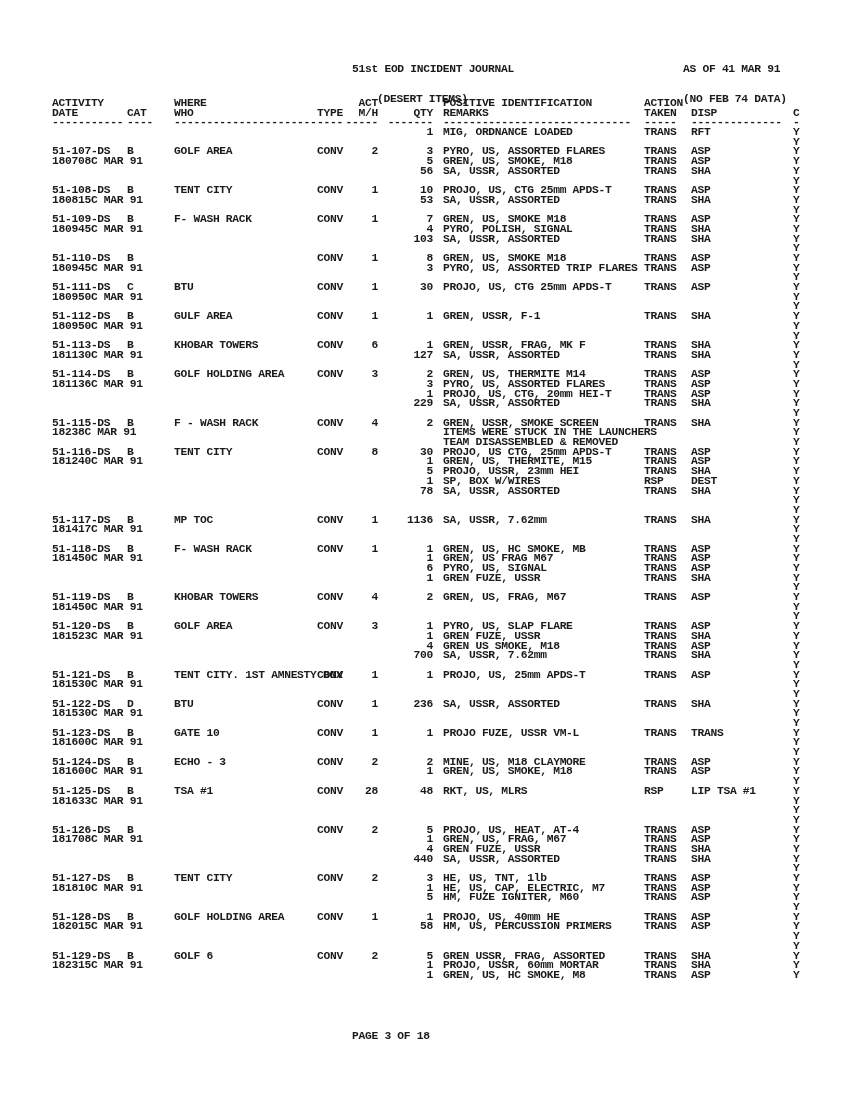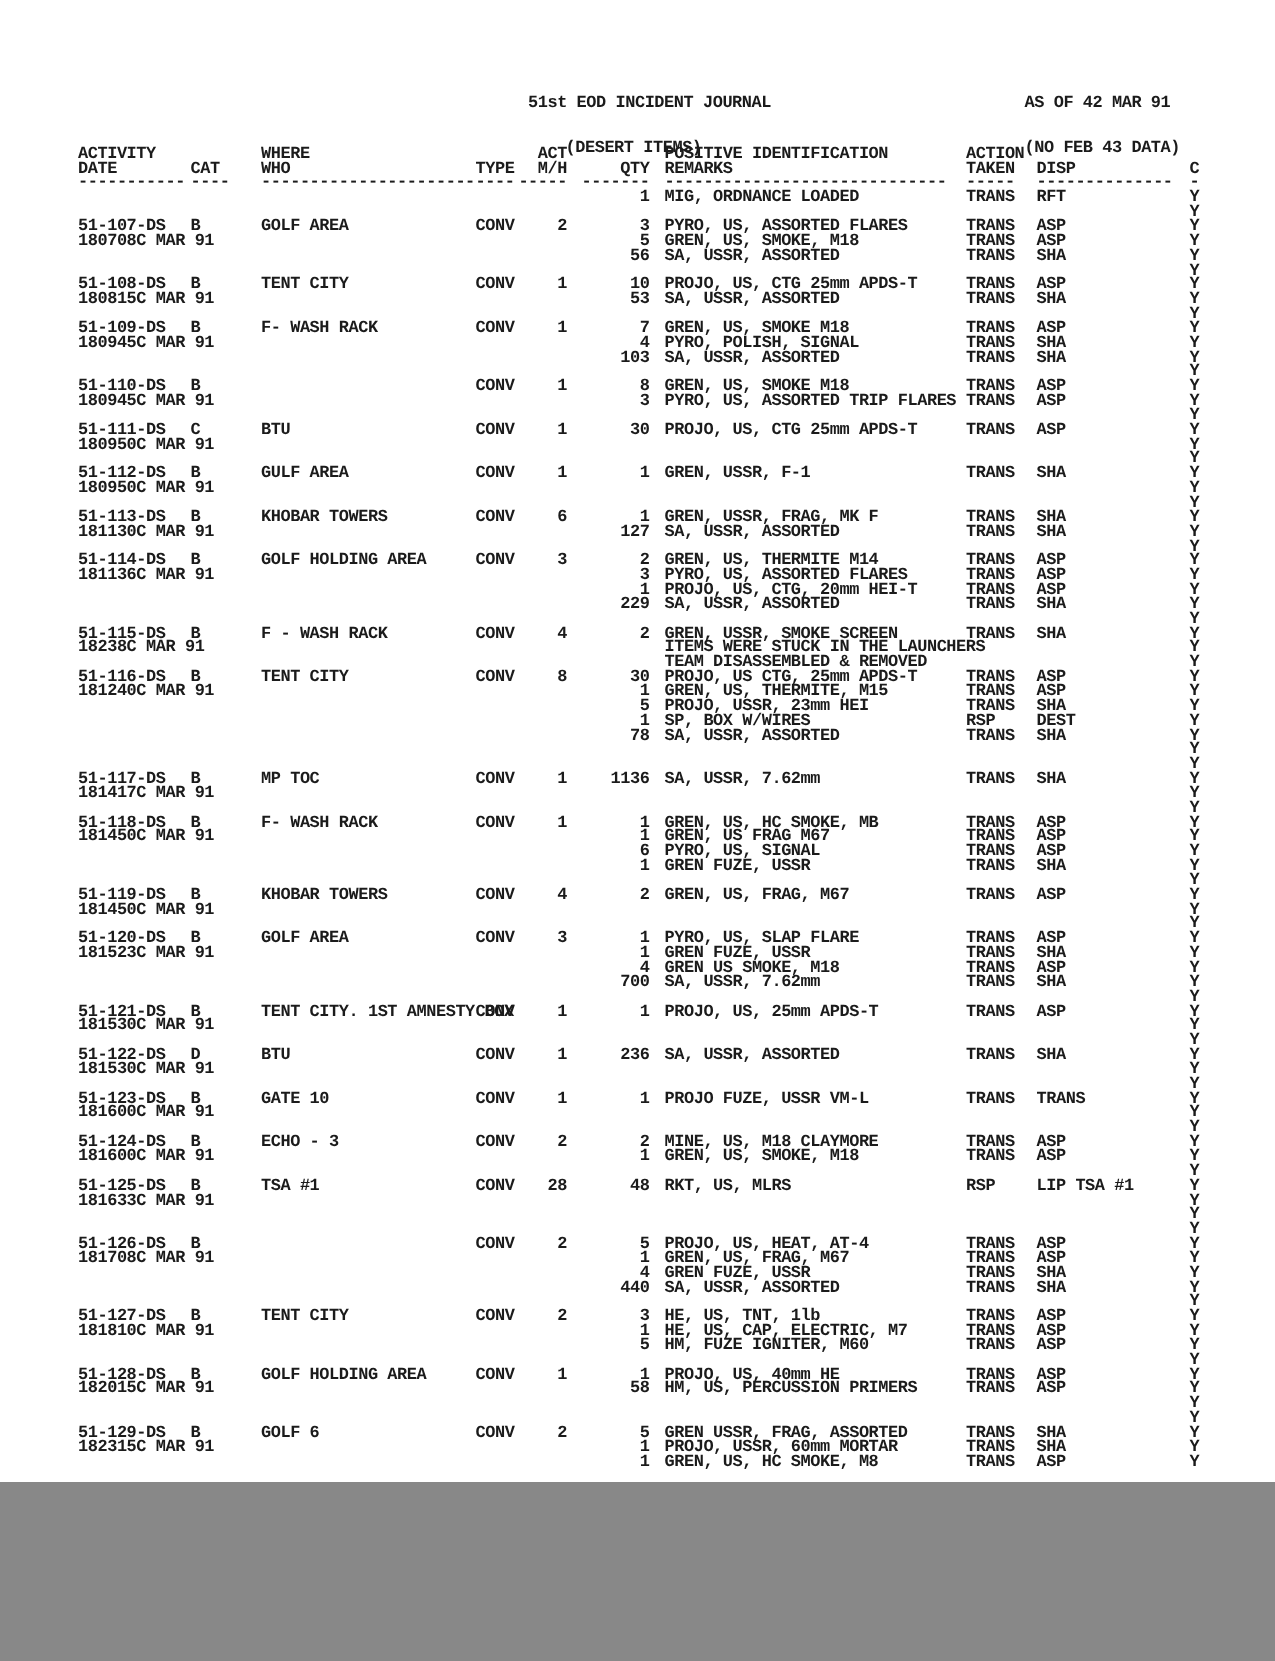--- a/index.html
+++ b/index.html
@@ -1,18 +1,18 @@
 <!DOCTYPE html>
 <html><head>
 <meta charset="utf-8">
 <style>
   html,body{margin:0;padding:0;background:#888;}
   #page{
     position:relative;
-    width:850px;height:988px;
+    width:850px;height:1107px;
     background:#ffffff;
     font-family:"Liberation Mono","DejaVu Sans Mono",monospace;
     color:#1b1b1b;
     overflow:hidden;
   }
   .mono{
     font-family:"Liberation Mono","DejaVu Sans Mono",monospace;
     font-size:11.3px;
     font-weight:bold;
     letter-spacing:-0.3px;
@@ -41,21 +41,21 @@
 <body>
 
 <div id="page">
 
   <div id="doc-title" class="mono">
     <div class="l1">51st EOD INCIDENT JOURNAL</div>
     <div class="l2">(DESERT ITEMS)</div>
   </div>
 
   <div id="doc-asof" class="mono">
-    <div>AS OF 42 MAR 91</div>
-    <div>(NO FEB 43 DATA)</div>
+    <div>AS OF 41 MAR 91</div>
+    <div>(NO FEB 74 DATA)</div>
   </div>
 
   <div id="journal-table" class="mono"><div class="row"><span class="col-a">ACTIVITY</span><span class="col-who">WHERE</span><span class="col-mh">ACT</span><span class="col-rem">POSITIVE IDENTIFICATION</span><span class="col-act">ACTION</span></div><div class="row"><span class="col-a">DATE</span><span class="col-cat">CAT</span><span class="col-who">WHO</span><span class="col-type">TYPE</span><span class="col-mh">M/H</span><span class="col-qty">QTY</span><span class="col-rem">REMARKS</span><span class="col-act">TAKEN</span><span class="col-disp">DISP</span><span class="col-c">C</span></div><div class="row"><span class="col-a">-----------</span><span class="col-cat">----</span><span class="col-who">----------------------</span><span class="col-type">----</span><span class="col-mh">-----</span><span class="col-qty">-------</span><span class="col-rem">-----------------------------</span><span class="col-act">-----</span><span class="col-disp">--------------</span><span class="col-c">-</span></div><div class="row"><span class="col-qty">1</span><span class="col-rem">MIG, ORDNANCE LOADED</span><span class="col-act">TRANS</span><span class="col-disp">RFT</span><span class="col-c">Y</span></div><div class="row"><span class="col-c">Y</span></div><div class="row"><span class="col-a">51-107-DS</span><span class="col-cat">B</span><span class="col-who">GOLF AREA</span><span class="col-type">CONV</span><span class="col-mh">2</span><span class="col-qty">3</span><span class="col-rem">PYRO, US, ASSORTED FLARES</span><span class="col-act">TRANS</span><span class="col-disp">ASP</span><span class="col-c">Y</span></div><div class="row"><span class="col-a">180708C MAR 91</span><span class="col-qty">5</span><span class="col-rem">GREN, US, SMOKE, M18</span><span class="col-act">TRANS</span><span class="col-disp">ASP</span><span class="col-c">Y</span></div><div class="row"><span class="col-qty">56</span><span class="col-rem">SA, USSR, ASSORTED</span><span class="col-act">TRANS</span><span class="col-disp">SHA</span><span class="col-c">Y</span></div><div class="row"><span class="col-c">Y</span></div><div class="row"><span class="col-a">51-108-DS</span><span class="col-cat">B</span><span class="col-who">TENT CITY</span><span class="col-type">CONV</span><span class="col-mh">1</span><span class="col-qty">10</span><span class="col-rem">PROJO, US, CTG 25mm APDS-T</span><span class="col-act">TRANS</span><span class="col-disp">ASP</span><span class="col-c">Y</span></div><div class="row"><span class="col-a">180815C MAR 91</span><span class="col-qty">53</span><span class="col-rem">SA, USSR, ASSORTED</span><span class="col-act">TRANS</span><span class="col-disp">SHA</span><span class="col-c">Y</span></div><div class="row"><span class="col-c">Y</span></div><div class="row"><span class="col-a">51-109-DS</span><span class="col-cat">B</span><span class="col-who">F- WASH RACK</span><span class="col-type">CONV</span><span class="col-mh">1</span><span class="col-qty">7</span><span class="col-rem">GREN, US, SMOKE M18</span><span class="col-act">TRANS</span><span class="col-disp">ASP</span><span class="col-c">Y</span></div><div class="row"><span class="col-a">180945C MAR 91</span><span class="col-qty">4</span><span class="col-rem">PYRO, POLISH, SIGNAL</span><span class="col-act">TRANS</span><span class="col-disp">SHA</span><span class="col-c">Y</span></div><div class="row"><span class="col-qty">103</span><span class="col-rem">SA, USSR, ASSORTED</span><span class="col-act">TRANS</span><span class="col-disp">SHA</span><span class="col-c">Y</span></div><div class="row"><span class="col-c">Y</span></div><div class="row"><span class="col-a">51-110-DS</span><span class="col-cat">B</span><span class="col-type">CONV</span><span class="col-mh">1</span><span class="col-qty">8</span><span class="col-rem">GREN, US, SMOKE M18</span><span class="col-act">TRANS</span><span class="col-disp">ASP</span><span class="col-c">Y</span></div><div class="row"><span class="col-a">180945C MAR 91</span><span class="col-qty">3</span><span class="col-rem">PYRO, US, ASSORTED TRIP FLARES</span><span class="col-act">TRANS</span><span class="col-disp">ASP</span><span class="col-c">Y</span></div><div class="row"><span class="col-c">Y</span></div><div class="row"><span class="col-a">51-111-DS</span><span class="col-cat">C</span><span class="col-who">BTU</span><span class="col-type">CONV</span><span class="col-mh">1</span><span class="col-qty">30</span><span class="col-rem">PROJO, US, CTG 25mm APDS-T</span><span class="col-act">TRANS</span><span class="col-disp">ASP</span><span class="col-c">Y</span></div><div class="row"><span class="col-a">180950C MAR 91</span><span class="col-c">Y</span></div><div class="row"><span class="col-c">Y</span></div><div class="row"><span class="col-a">51-112-DS</span><span class="col-cat">B</span><span class="col-who">GULF AREA</span><span class="col-type">CONV</span><span class="col-mh">1</span><span class="col-qty">1</span><span class="col-rem">GREN, USSR, F-1</span><span class="col-act">TRANS</span><span class="col-disp">SHA</span><span class="col-c">Y</span></div><div class="row"><span class="col-a">180950C MAR 91</span><span class="col-c">Y</span></div><div class="row"><span class="col-c">Y</span></div><div class="row"><span class="col-a">51-113-DS</span><span class="col-cat">B</span><span class="col-who">KHOBAR TOWERS</span><span class="col-type">CONV</span><span class="col-mh">6</span><span class="col-qty">1</span><span class="col-rem">GREN, USSR, FRAG, MK F</span><span class="col-act">TRANS</span><span class="col-disp">SHA</span><span class="col-c">Y</span></div><div class="row"><span class="col-a">181130C MAR 91</span><span class="col-qty">127</span><span class="col-rem">SA, USSR, ASSORTED</span><span class="col-act">TRANS</span><span class="col-disp">SHA</span><span class="col-c">Y</span></div><div class="row"><span class="col-c">Y</span></div><div class="row"><span class="col-a">51-114-DS</span><span class="col-cat">B</span><span class="col-who">GOLF HOLDING AREA</span><span class="col-type">CONV</span><span class="col-mh">3</span><span class="col-qty">2</span><span class="col-rem">GREN, US, THERMITE M14</span><span class="col-act">TRANS</span><span class="col-disp">ASP</span><span class="col-c">Y</span></div><div class="row"><span class="col-a">181136C MAR 91</span><span class="col-qty">3</span><span class="col-rem">PYRO, US, ASSORTED FLARES</span><span class="col-act">TRANS</span><span class="col-disp">ASP</span><span class="col-c">Y</span></div><div class="row"><span class="col-qty">1</span><span class="col-rem">PROJO, US, CTG, 20mm HEI-T</span><span class="col-act">TRANS</span><span class="col-disp">ASP</span><span class="col-c">Y</span></div><div class="row"><span class="col-qty">229</span><span class="col-rem">SA, USSR, ASSORTED</span><span class="col-act">TRANS</span><span class="col-disp">SHA</span><span class="col-c">Y</span></div><div class="row"><span class="col-c">Y</span></div><div class="row"><span class="col-a">51-115-DS</span><span class="col-cat">B</span><span class="col-who">F - WASH RACK</span><span class="col-type">CONV</span><span class="col-mh">4</span><span class="col-qty">2</span><span class="col-rem">GREN, USSR, SMOKE SCREEN</span><span class="col-act">TRANS</span><span class="col-disp">SHA</span><span class="col-c">Y</span></div><div class="row"><span class="col-a">18238C MAR 91</span><span class="col-rem">ITEMS WERE STUCK IN THE LAUNCHERS</span><span class="col-c">Y</span></div><div class="row"><span class="col-rem">TEAM DISASSEMBLED &amp; REMOVED</span><span class="col-c">Y</span></div><div class="row"><span class="col-a">51-116-DS</span><span class="col-cat">B</span><span class="col-who">TENT CITY</span><span class="col-type">CONV</span><span class="col-mh">8</span><span class="col-qty">30</span><span class="col-rem">PROJO, US CTG, 25mm APDS-T</span><span class="col-act">TRANS</span><span class="col-disp">ASP</span><span class="col-c">Y</span></div><div class="row"><span class="col-a">181240C MAR 91</span><span class="col-qty">1</span><span class="col-rem">GREN, US, THERMITE, M15</span><span class="col-act">TRANS</span><span class="col-disp">ASP</span><span class="col-c">Y</span></div><div class="row"><span class="col-qty">5</span><span class="col-rem">PROJO, USSR, 23mm HEI</span><span class="col-act">TRANS</span><span class="col-disp">SHA</span><span class="col-c">Y</span></div><div class="row"><span class="col-qty">1</span><span class="col-rem">SP, BOX W/WIRES</span><span class="col-act">RSP</span><span class="col-disp">DEST</span><span class="col-c">Y</span></div><div class="row"><span class="col-qty">78</span><span class="col-rem">SA, USSR, ASSORTED</span><span class="col-act">TRANS</span><span class="col-disp">SHA</span><span class="col-c">Y</span></div><div class="row"><span class="col-c">Y</span></div><div class="row"><span class="col-c">Y</span></div><div class="row"><span class="col-a">51-117-DS</span><span class="col-cat">B</span><span class="col-who">MP TOC</span><span class="col-type">CONV</span><span class="col-mh">1</span><span class="col-qty">1136</span><span class="col-rem">SA, USSR, 7.62mm</span><span class="col-act">TRANS</span><span class="col-disp">SHA</span><span class="col-c">Y</span></div><div class="row"><span class="col-a">181417C MAR 91</span><span class="col-c">Y</span></div><div class="row"><span class="col-c">Y</span></div><div class="row"><span class="col-a">51-118-DS</span><span class="col-cat">B</span><span class="col-who">F- WASH RACK</span><span class="col-type">CONV</span><span class="col-mh">1</span><span class="col-qty">1</span><span class="col-rem">GREN, US, HC SMOKE, MB</span><span class="col-act">TRANS</span><span class="col-disp">ASP</span><span class="col-c">Y</span></div><div class="row"><span class="col-a">181450C MAR 91</span><span class="col-qty">1</span><span class="col-rem">GREN, US FRAG M67</span><span class="col-act">TRANS</span><span class="col-disp">ASP</span><span class="col-c">Y</span></div><div class="row"><span class="col-qty">6</span><span class="col-rem">PYRO, US, SIGNAL</span><span class="col-act">TRANS</span><span class="col-disp">ASP</span><span class="col-c">Y</span></div><div class="row"><span class="col-qty">1</span><span class="col-rem">GREN FUZE, USSR</span><span class="col-act">TRANS</span><span class="col-disp">SHA</span><span class="col-c">Y</span></div><div class="row"><span class="col-c">Y</span></div><div class="row"><span class="col-a">51-119-DS</span><span class="col-cat">B</span><span class="col-who">KHOBAR TOWERS</span><span class="col-type">CONV</span><span class="col-mh">4</span><span class="col-qty">2</span><span class="col-rem">GREN, US, FRAG, M67</span><span class="col-act">TRANS</span><span class="col-disp">ASP</span><span class="col-c">Y</span></div><div class="row"><span class="col-a">181450C MAR 91</span><span class="col-c">Y</span></div><div class="row"><span class="col-c">Y</span></div><div class="row"><span class="col-a">51-120-DS</span><span class="col-cat">B</span><span class="col-who">GOLF AREA</span><span class="col-type">CONV</span><span class="col-mh">3</span><span class="col-qty">1</span><span class="col-rem">PYRO, US, SLAP FLARE</span><span class="col-act">TRANS</span><span class="col-disp">ASP</span><span class="col-c">Y</span></div><div class="row"><span class="col-a">181523C MAR 91</span><span class="col-qty">1</span><span class="col-rem">GREN FUZE, USSR</span><span class="col-act">TRANS</span><span class="col-disp">SHA</span><span class="col-c">Y</span></div><div class="row"><span class="col-qty">4</span><span class="col-rem">GREN US SMOKE, M18</span><span class="col-act">TRANS</span><span class="col-disp">ASP</span><span class="col-c">Y</span></div><div class="row"><span class="col-qty">700</span><span class="col-rem">SA, USSR, 7.62mm</span><span class="col-act">TRANS</span><span class="col-disp">SHA</span><span class="col-c">Y</span></div><div class="row"><span class="col-c">Y</span></div><div class="row"><span class="col-a">51-121-DS</span><span class="col-cat">B</span><span class="col-who">TENT CITY. 1ST AMNESTY BOX</span><span class="col-type">CONV</span><span class="col-mh">1</span><span class="col-qty">1</span><span class="col-rem">PROJO, US, 25mm APDS-T</span><span class="col-act">TRANS</span><span class="col-disp">ASP</span><span class="col-c">Y</span></div><div class="row"><span class="col-a">181530C MAR 91</span><span class="col-c">Y</span></div><div class="row"><span class="col-c">Y</span></div><div class="row"><span class="col-a">51-122-DS</span><span class="col-cat">D</span><span class="col-who">BTU</span><span class="col-type">CONV</span><span class="col-mh">1</span><span class="col-qty">236</span><span class="col-rem">SA, USSR, ASSORTED</span><span class="col-act">TRANS</span><span class="col-disp">SHA</span><span class="col-c">Y</span></div><div class="row"><span class="col-a">181530C MAR 91</span><span class="col-c">Y</span></div><div class="row"><span class="col-c">Y</span></div><div class="row"><span class="col-a">51-123-DS</span><span class="col-cat">B</span><span class="col-who">GATE 10</span><span class="col-type">CONV</span><span class="col-mh">1</span><span class="col-qty">1</span><span class="col-rem">PROJO FUZE, USSR VM-L</span><span class="col-act">TRANS</span><span class="col-disp">TRANS</span><span class="col-c">Y</span></div><div class="row"><span class="col-a">181600C MAR 91</span><span class="col-c">Y</span></div><div class="row"><span class="col-c">Y</span></div><div class="row"><span class="col-a">51-124-DS</span><span class="col-cat">B</span><span class="col-who">ECHO - 3</span><span class="col-type">CONV</span><span class="col-mh">2</span><span class="col-qty">2</span><span class="col-rem">MINE, US, M18 CLAYMORE</span><span class="col-act">TRANS</span><span class="col-disp">ASP</span><span class="col-c">Y</span></div><div class="row"><span class="col-a">181600C MAR 91</span><span class="col-qty">1</span><span class="col-rem">GREN, US, SMOKE, M18</span><span class="col-act">TRANS</span><span class="col-disp">ASP</span><span class="col-c">Y</span></div><div class="row"><span class="col-c">Y</span></div><div class="row"><span class="col-a">51-125-DS</span><span class="col-cat">B</span><span class="col-who">TSA #1</span><span class="col-type">CONV</span><span class="col-mh">28</span><span class="col-qty">48</span><span class="col-rem">RKT, US, MLRS</span><span class="col-act">RSP</span><span class="col-disp">LIP TSA #1</span><span class="col-c">Y</span></div><div class="row"><span class="col-a">181633C MAR 91</span><span class="col-c">Y</span></div><div class="row"><span class="col-c">Y</span></div><div class="row"><span class="col-c">Y</span></div><div class="row"><span class="col-a">51-126-DS</span><span class="col-cat">B</span><span class="col-type">CONV</span><span class="col-mh">2</span><span class="col-qty">5</span><span class="col-rem">PROJO, US, HEAT, AT-4</span><span class="col-act">TRANS</span><span class="col-disp">ASP</span><span class="col-c">Y</span></div><div class="row"><span class="col-a">181708C MAR 91</span><span class="col-qty">1</span><span class="col-rem">GREN, US, FRAG, M67</span><span class="col-act">TRANS</span><span class="col-disp">ASP</span><span class="col-c">Y</span></div><div class="row"><span class="col-qty">4</span><span class="col-rem">GREN FUZE, USSR</span><span class="col-act">TRANS</span><span class="col-disp">SHA</span><span class="col-c">Y</span></div><div class="row"><span class="col-qty">440</span><span class="col-rem">SA, USSR, ASSORTED</span><span class="col-act">TRANS</span><span class="col-disp">SHA</span><span class="col-c">Y</span></div><div class="row"><span class="col-c">Y</span></div><div class="row"><span class="col-a">51-127-DS</span><span class="col-cat">B</span><span class="col-who">TENT CITY</span><span class="col-type">CONV</span><span class="col-mh">2</span><span class="col-qty">3</span><span class="col-rem">HE, US, TNT, 1lb</span><span class="col-act">TRANS</span><span class="col-disp">ASP</span><span class="col-c">Y</span></div><div class="row"><span class="col-a">181810C MAR 91</span><span class="col-qty">1</span><span class="col-rem">HE, US, CAP, ELECTRIC, M7</span><span class="col-act">TRANS</span><span class="col-disp">ASP</span><span class="col-c">Y</span></div><div class="row"><span class="col-qty">5</span><span class="col-rem">HM, FUZE IGNITER, M60</span><span class="col-act">TRANS</span><span class="col-disp">ASP</span><span class="col-c">Y</span></div><div class="row"><span class="col-c">Y</span></div><div class="row"><span class="col-a">51-128-DS</span><span class="col-cat">B</span><span class="col-who">GOLF HOLDING AREA</span><span class="col-type">CONV</span><span class="col-mh">1</span><span class="col-qty">1</span><span class="col-rem">PROJO, US, 40mm HE</span><span class="col-act">TRANS</span><span class="col-disp">ASP</span><span class="col-c">Y</span></div><div class="row"><span class="col-a">182015C MAR 91</span><span class="col-qty">58</span><span class="col-rem">HM, US, PERCUSSION PRIMERS</span><span class="col-act">TRANS</span><span class="col-disp">ASP</span><span class="col-c">Y</span></div><div class="row"><span class="col-c">Y</span></div><div class="row"><span class="col-c">Y</span></div><div class="row"><span class="col-a">51-129-DS</span><span class="col-cat">B</span><span class="col-who">GOLF 6</span><span class="col-type">CONV</span><span class="col-mh">2</span><span class="col-qty">5</span><span class="col-rem">GREN USSR, FRAG, ASSORTED</span><span class="col-act">TRANS</span><span class="col-disp">SHA</span><span class="col-c">Y</span></div><div class="row"><span class="col-a">182315C MAR 91</span><span class="col-qty">1</span><span class="col-rem">PROJO, USSR, 60mm MORTAR</span><span class="col-act">TRANS</span><span class="col-disp">SHA</span><span class="col-c">Y</span></div><div class="row"><span class="col-qty">1</span><span class="col-rem">GREN, US, HC SMOKE, M8</span><span class="col-act">TRANS</span><span class="col-disp">ASP</span><span class="col-c">Y</span></div></div>
 
   <div id="page-footer" class="mono">PAGE 3 OF 18</div>
 
 </div>
 
 </body></html>

